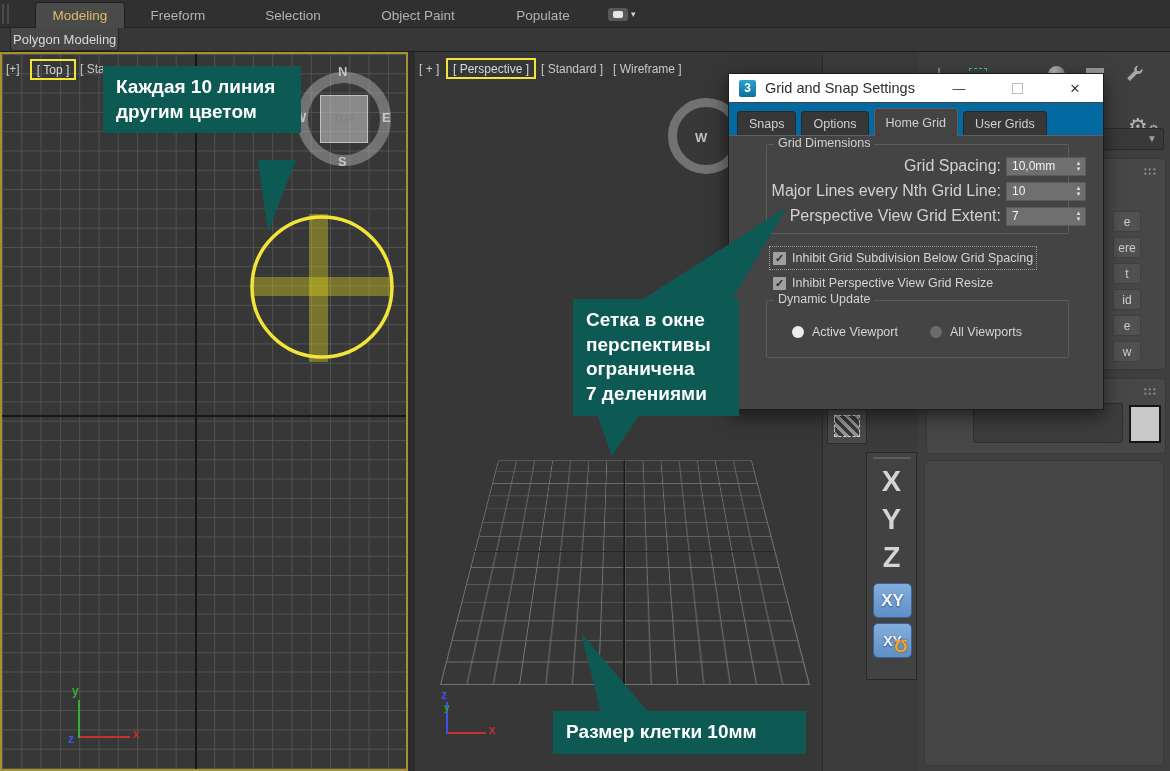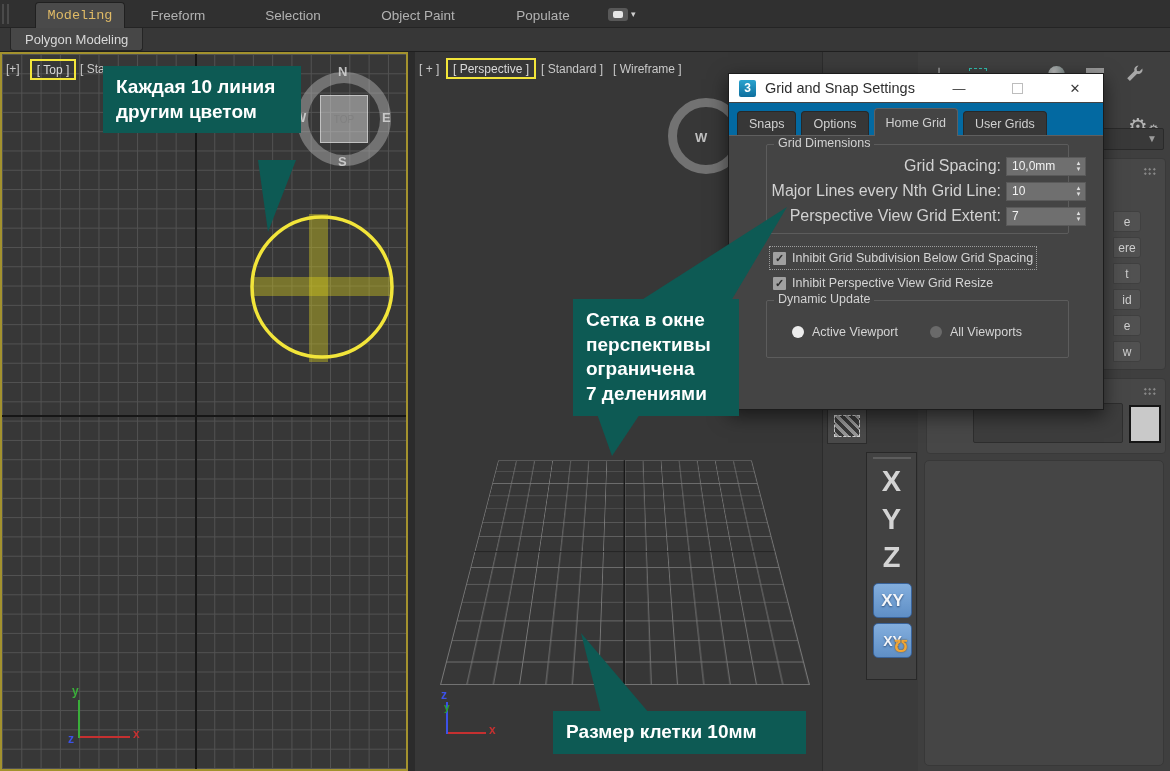--- a/index.html
+++ b/index.html
@@ -11,21 +11,21 @@
     -webkit-font-smoothing:antialiased;
   }
   .abs { position:absolute; }
 
   
   .ribbon { left:0; top:0; width:1170px; height:28px; background:#303030; border-bottom:1px solid #242424; z-index:5;}
   .ribbon-grip { left:2px; top:4px; width:7px; height:20px; border-left:2px solid #4a4a4a; border-right:2px solid #4a4a4a; }
   .rtab { top:2px; height:26px; display:flex; align-items:center; justify-content:center; font-size:13.5px; color:#b2b2b2; }
   .rtab.active { background:#4a4a4a; border-radius:4px 4px 0 0; color:#dfba66; border:1px solid #202020; border-bottom:none; }
   .ribbon2 { left:0; top:28px; width:1170px; height:24px; background:#373737; border-bottom:1px solid #1f1f1f; z-index:5;}
-  .subtab { left:10px; top:0; height:23px; padding:0 14px; background:#474747; border:1px solid #252525; border-top:none; display:flex; align-items:center; font-size:13px; color:#d8d8d8; border-radius:0 0 3px 3px; }
+  .subtab { left:10px; top:0; height:23px; padding:0 2px; background:#474747; border:1px solid #252525; border-top:none; display:flex; align-items:center; font-size:13px; color:#d8d8d8; border-radius:0 0 3px 3px; }
   .overflow-btn { left:608px; top:6px; width:30px; height:16px; display:flex; align-items:center; gap:3px; }
   .overflow-pill { width:20px; height:13px; background:#585858; border-radius:3px; position:relative; }
   .overflow-pill::after { content:""; position:absolute; left:5px; top:3px; width:10px; height:7px; background:#e6e6e6; border-radius:2px; }
   .caret { color:#cfcfcf; font-size:9px; }
 
   
   .vp-top { left:0; top:52px; width:408px; height:719px; border:2px solid #a3922e; background:#373737; overflow:hidden; z-index:1; }
   .grid2d { position:absolute; left:0; top:0; width:100%; height:100%;
     background-image:
       linear-gradient(to right, #525252 1px, transparent 1px),
@@ -115,21 +115,21 @@
 
   
   .callout { position:absolute; background:#0d5a54; color:#ffffff; font-weight:bold; font-size:19px; line-height:1.3; padding:9px 13px; z-index:31; }
   #anno-svg { position:absolute; left:0; top:0; width:1170px; height:771px; z-index:30; pointer-events:none; }
 </style>
 </head>
 <body>
 
 <div class="abs ribbon">
   <div class="abs ribbon-grip"></div>
-  <div class="abs rtab active" style="left:35px; width:90px;font-family:Liberation Mono, monospace;">
+  <div class="abs rtab active" style="left:35px; width:90px;">
       <span>Modeling</span>
     </div>
   <div class="abs rtab" style="left:142px; width:72px;">
       <span>Freeform</span>
     </div>
   <div class="abs rtab" style="left:256px; width:74px;">
       <span>Selection</span>
     </div>
   <div class="abs rtab" style="left:372px; width:92px;">
       <span>Object Paint</span>

